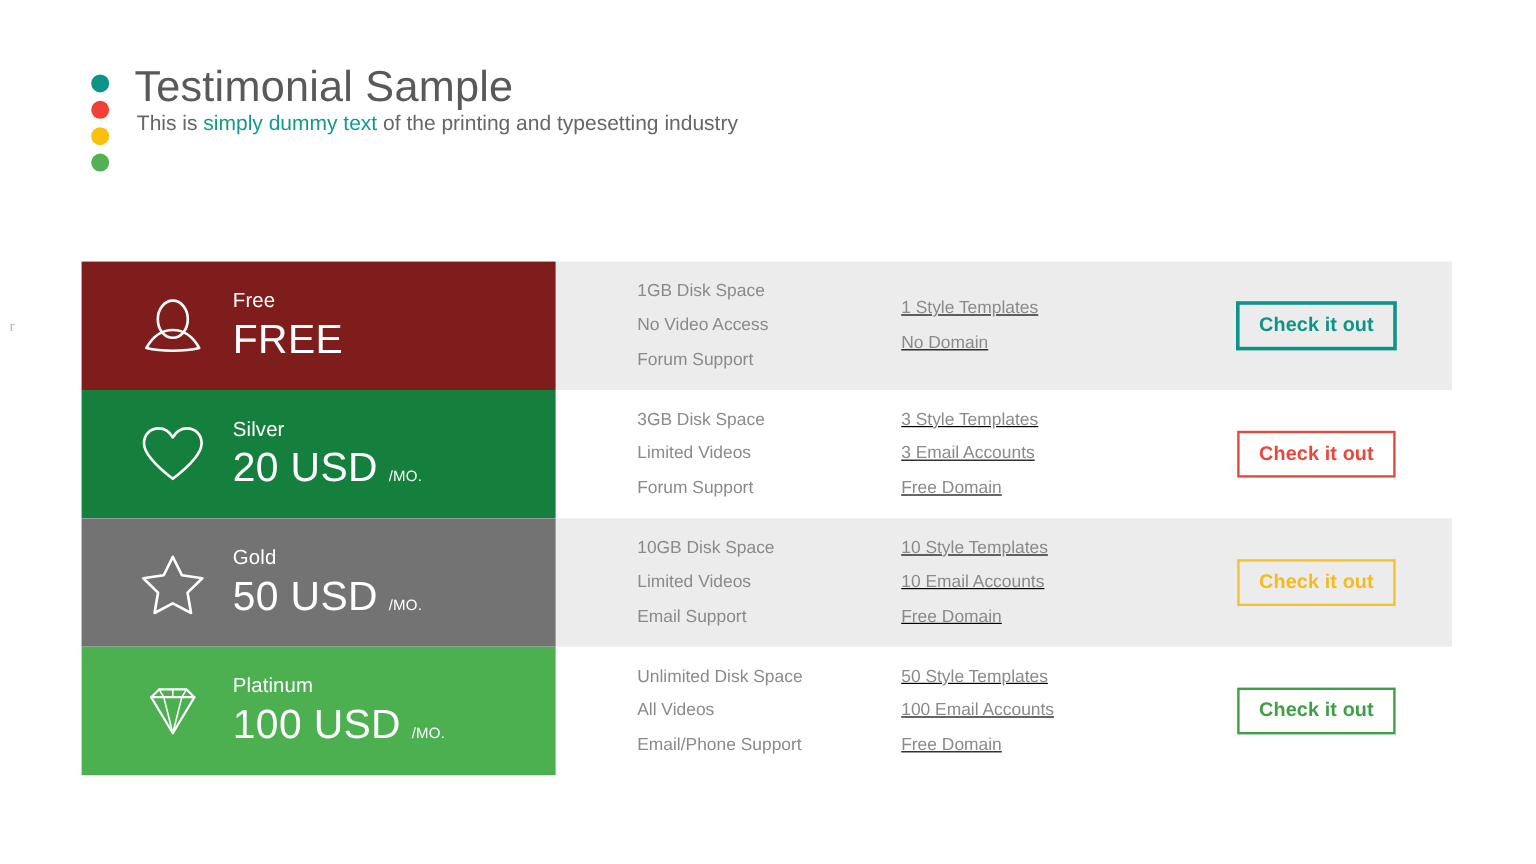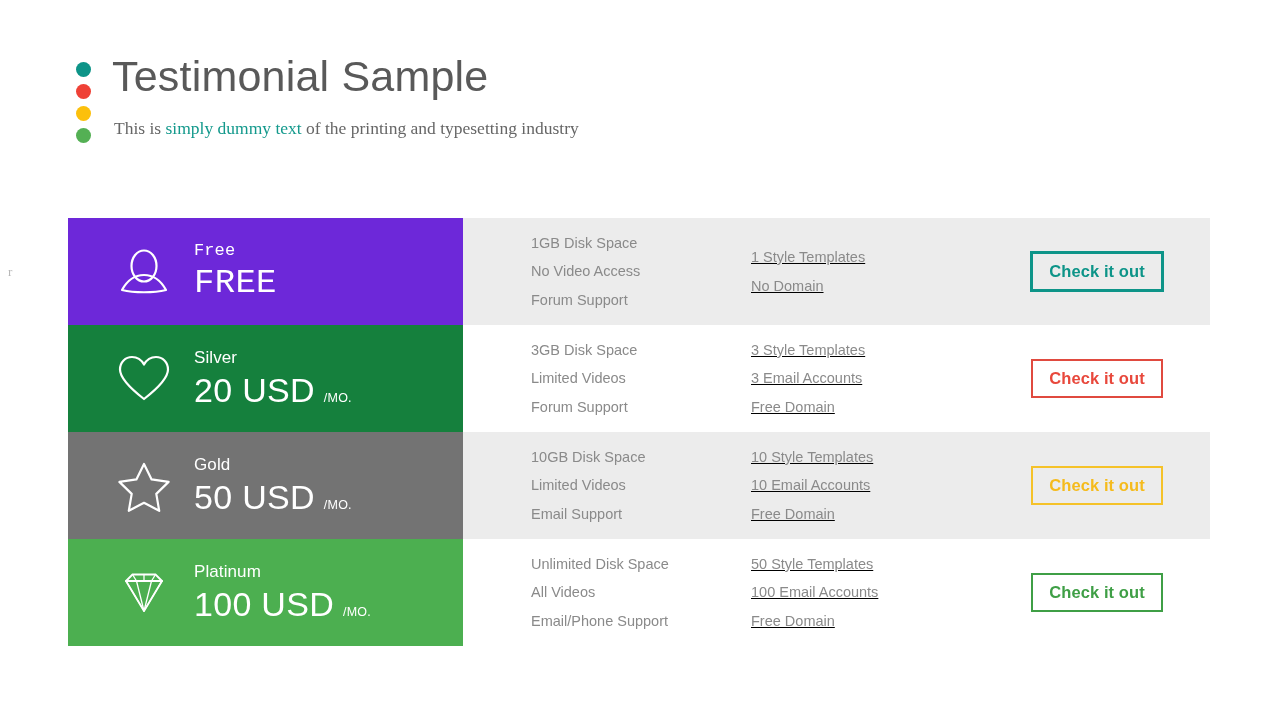--- a/index.html
+++ b/index.html
@@ -36,35 +36,34 @@
   .dot {
     width: 15px;
     height: 15px;
     border-radius: 50%;
     margin-bottom: 7px;
   }
   .head-text {
     padding-left: 14px;
   }
   .page-title {
-    font-size: 43px;
+    font-size: 36px;
     font-weight: 400;
     color: #595959;
     line-height: 1.12;
     letter-spacing: 0.2px;
     margin: 0;
     white-space: nowrap;
   }
   .subtitle {
-    margin: 18px 0 0 2px;
+    margin: 0 0 0 2px;
     font-size: 17.5px;
     color: #666666;
     font-weight: 400;
     white-space: nowrap;
-    font-family: Liberation Serif, serif;
   }
   .subtitle .accent {
     color: #13998c;
   }
 
   
   .pricing {
     position: absolute;
     left: 68px;
     top: 218px;
@@ -206,21 +205,21 @@
       <h1 class="page-title">Testimonial Sample</h1>
       <div class="subtitle"><span>This is </span><span class="accent">simply dummy text</span><span> of the printing and typesetting industry</span></div>
     </div>
   </div>
 </div>
 
 <div class="edge-mark">r</div>
 
 <div class="pricing" id="pricing-root">
     <div class="prow shaded">
-      <div class="plan-block" style="background: #6d28d9; font-family: Liberation Mono, monospace;">
+      <div class="plan-block" style="background: #7f1d1d;">
         <div class="plan-icon">
           <svg width="56" height="52" viewBox="0 0 56 52">
             <ellipse cx="28" cy="20" rx="12.5" ry="15.5" stroke="#ffffff" fill="none" stroke-width="2.2" stroke-linecap="round" stroke-linejoin="round"></ellipse>
             <path d="M6 44 C 12 33, 20 29, 28 29 C 36 29, 44 33, 50 44 C 38 47, 18 47, 6 44 Z" stroke="#ffffff" fill="none" stroke-width="2.2" stroke-linecap="round" stroke-linejoin="round"></path>
           </svg>
         </div>
         <div class="plan-meta">
           <div class="plan-name">Free</div>
           <div class="plan-price-line">
             <span class="plan-price">FREE</span>

